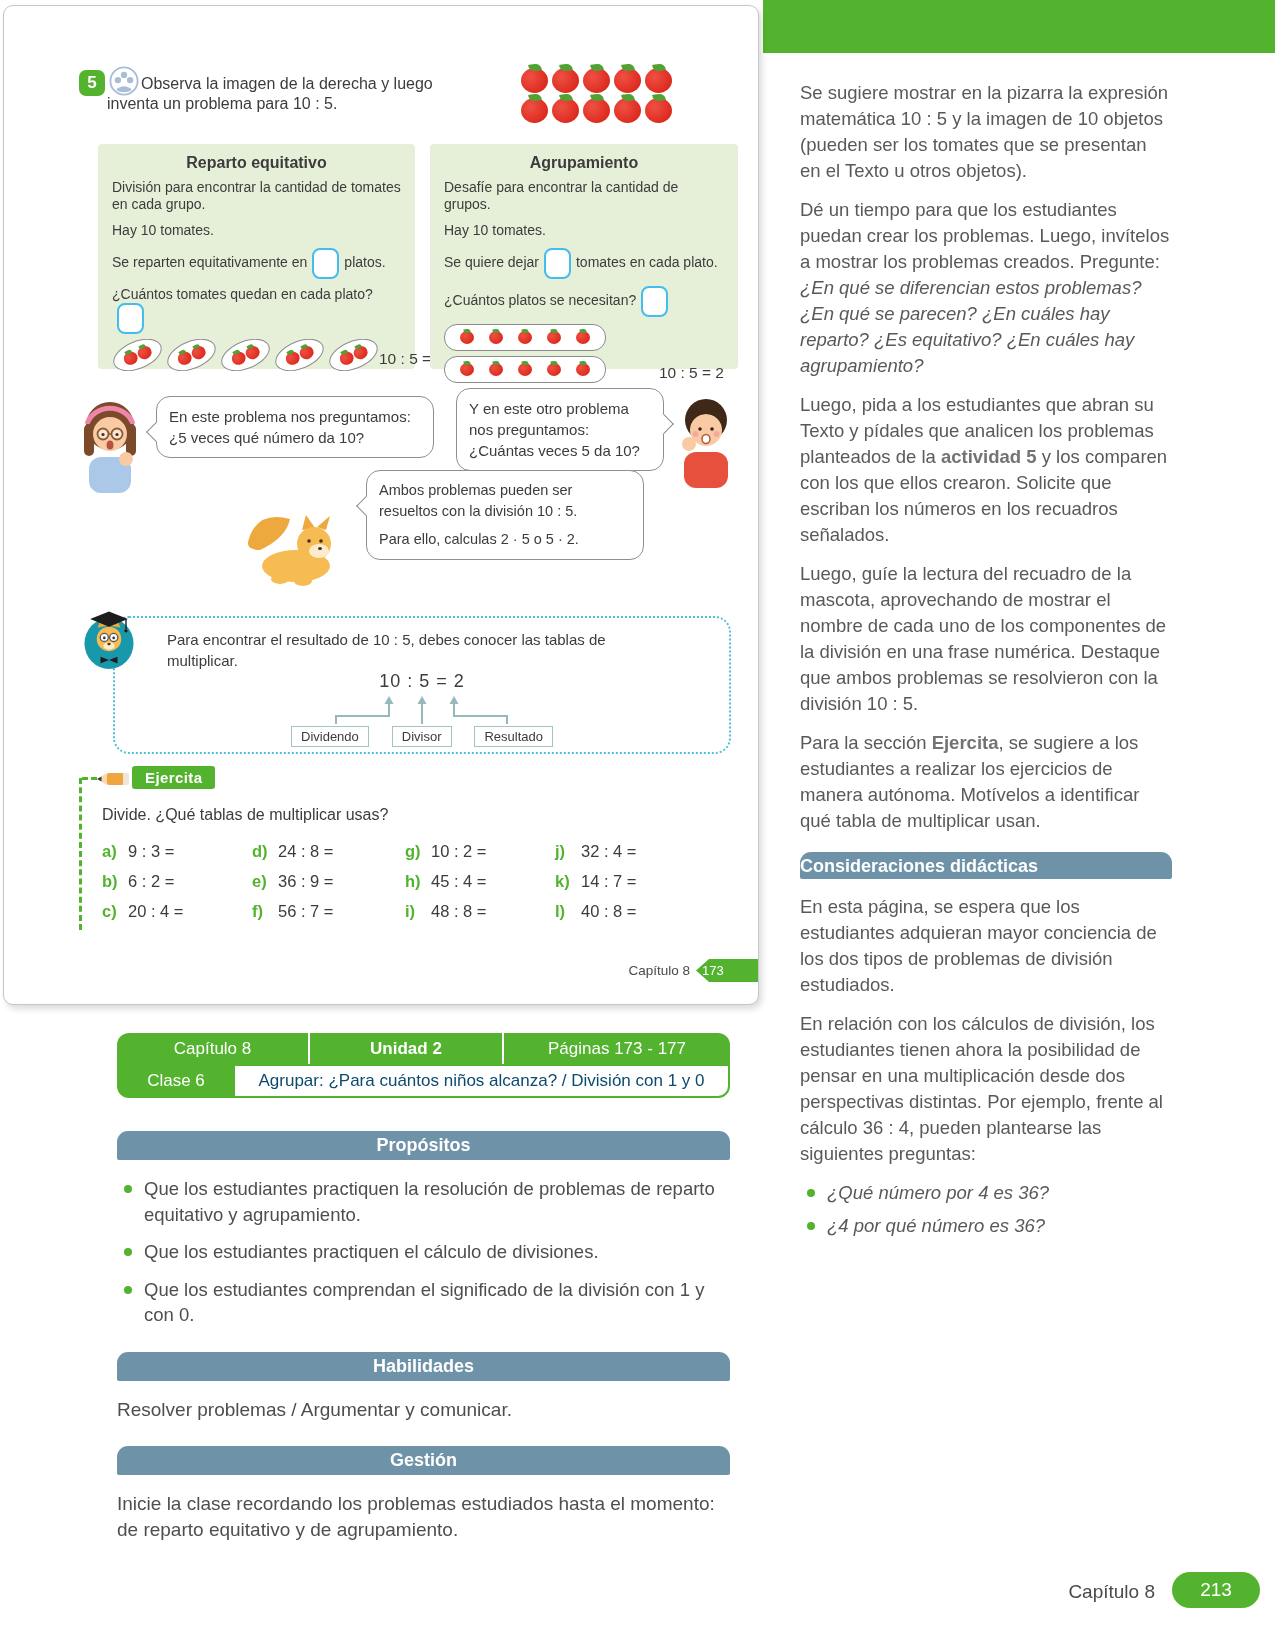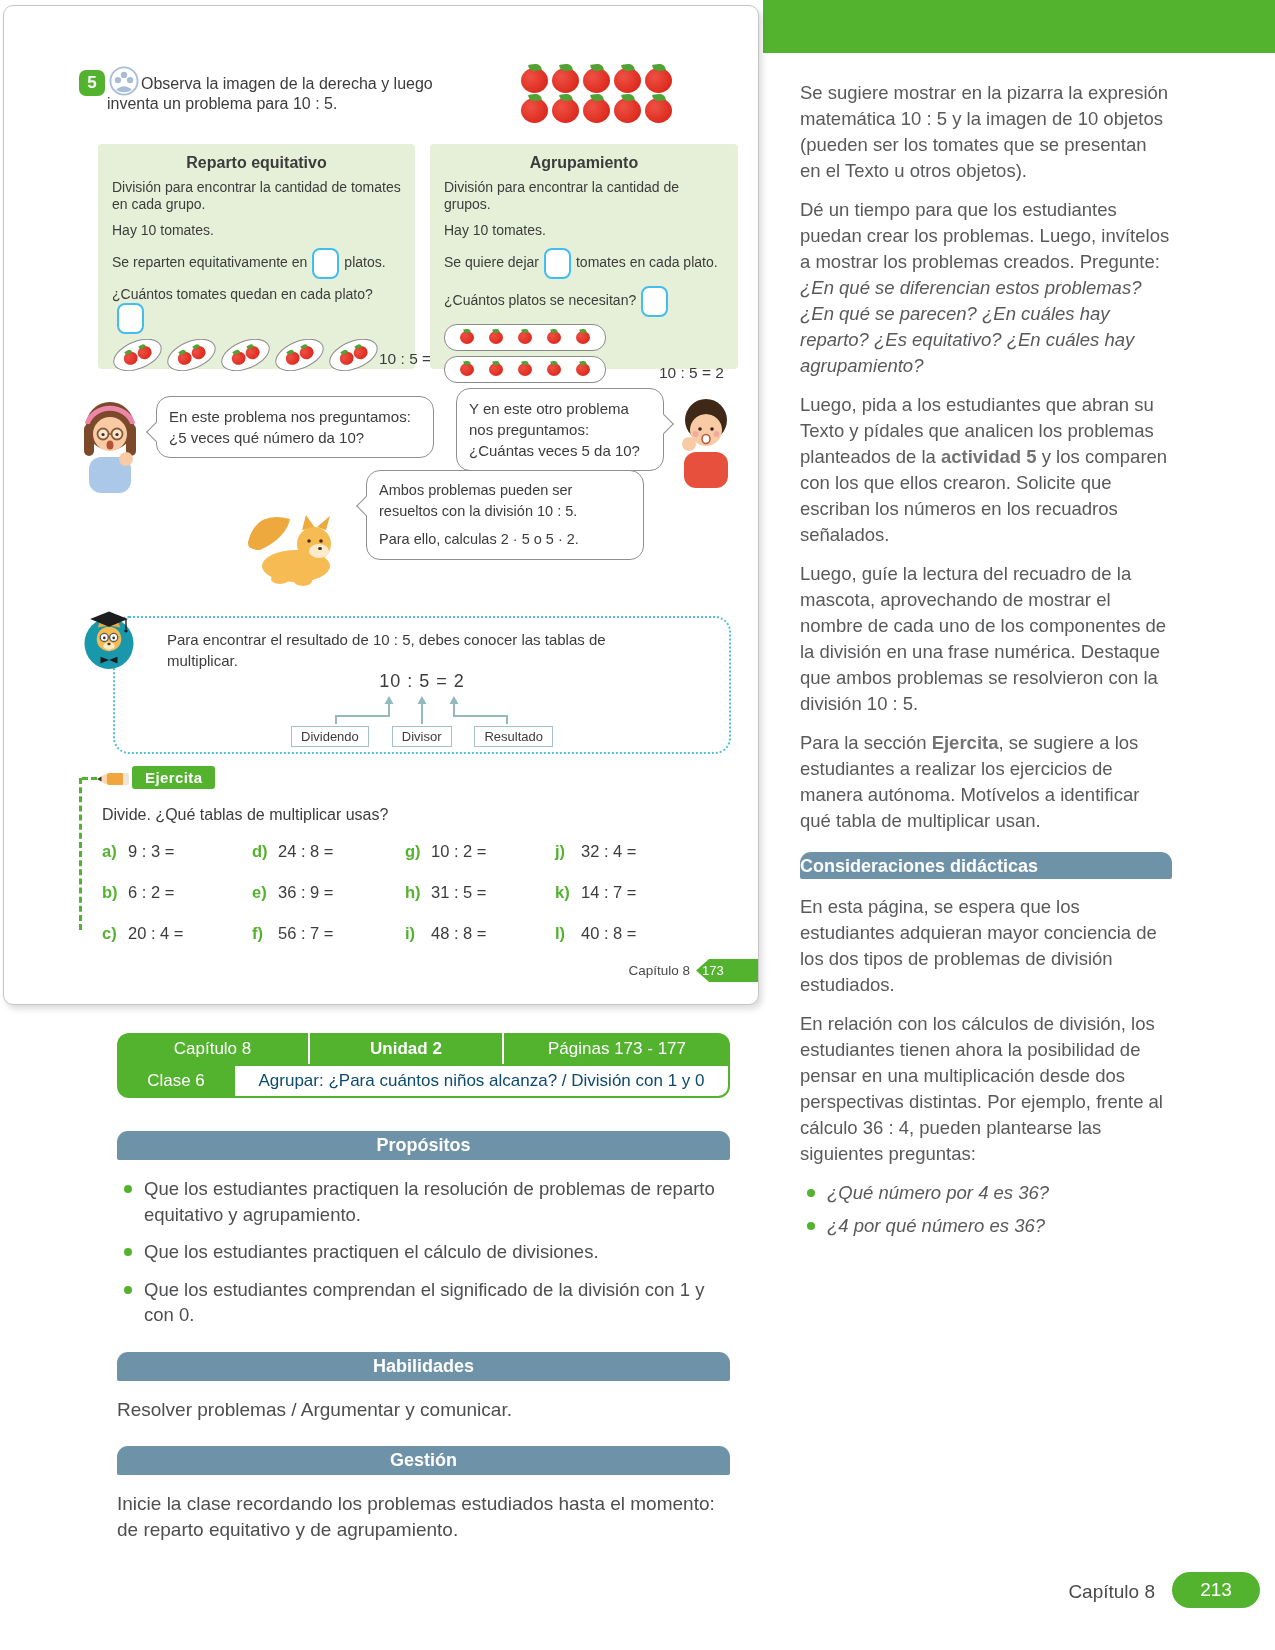--- a/index.html
+++ b/index.html
@@ -73,21 +73,21 @@
   .division-labels{display:flex;justify-content:space-between;margin-top:-2px;}
   .dlabel{border:1.5px solid #a3c3c7;background:#fff;font-size:13px;padding:2px 9px;color:#3c3c3c;}
 
   
   .ej-vline{left:75px;top:772px;height:152px;border-left:3px dashed #53b32e;}
   .ej-hdash{left:78px;top:771px;width:15px;border-top:3px dashed #53b32e;}
   .ej-pencil{left:92px;top:762px;}
   .ej-badge{left:128px;top:760px;background:#53b32e;color:#fff;font-weight:bold;font-size:15px;
     padding:3px 13px;border-radius:3px;letter-spacing:.4px;}
   .ej-instruction{left:98px;top:800px;font-size:16px;}
-  .ej-grid{left:98px;top:836px;width:610px;display:grid;grid-template-columns:150px 153px 150px 150px;row-gap:22px;}
+  .ej-grid{left:98px;top:836px;width:610px;display:grid;grid-template-columns:150px 153px 150px 150px;row-gap:11px;}
   .ej-cell{font-size:16.5px;white-space:nowrap;}
   .ej-letter{color:#53b32e;font-weight:bold;display:inline-block;width:26px;}
 
   .sp-footer-chapter{left:586px;top:957px;width:100px;text-align:right;font-size:13.5px;color:#4a4a4a;}
   .sp-footer-tab{left:692px;top:953px;width:62px;height:23px;background:#53b32e;color:#fff;
     font-size:13px;line-height:23px;
     clip-path:polygon(0 50%,13px 0,100% 0,100% 100%,13px 100%);padding-left:6px;box-sizing:border-box;}
 
   
   .left-col{left:117px;top:1033px;width:613px;}
@@ -200,21 +200,21 @@
             <span class="tomato sm"></span>
             <span class="tomato sm"></span>
           </span>
       </div>
       <span class="fig-eq">10 : 5 = 2</span>
     </div>
   </div>
 
   <div class="abs gbox box-agrup">
     <div class="title">Agrupamiento</div>
-    <p>División para encontrar la cantidad de grupos.</p>
+    <p>Desafíe para encontrar la cantidad de grupos.</p>
     <p>Hay 10 tomates.</p>
     <div class="row-line">
       <span>Se quiere dejar</span><span class="ansbox"></span><span>tomates en cada plato.</span>
     </div>
     <div class="row-line">
       <span>¿Cuántos platos se necesitan?</span><span class="ansbox"></span>
     </div>
     <div class="fig-row">
       <div class="trays">
         <span class="tray">
@@ -361,21 +361,21 @@
   <span class="abs ej-badge">Ejercita</span>
   <div class="abs ej-instruction">Divide. ¿Qué tablas de multiplicar usas?</div>
 
   <div class="abs ej-grid">
     <span class="ej-cell"><span class="ej-letter">a)</span><span>9 : 3 =</span></span>
     <span class="ej-cell"><span class="ej-letter">d)</span><span>24 : 8 =</span></span>
     <span class="ej-cell"><span class="ej-letter">g)</span><span>10 : 2 =</span></span>
     <span class="ej-cell"><span class="ej-letter">j)</span><span>32 : 4 =</span></span>
     <span class="ej-cell"><span class="ej-letter">b)</span><span>6 : 2 =</span></span>
     <span class="ej-cell"><span class="ej-letter">e)</span><span>36 : 9 =</span></span>
-    <span class="ej-cell"><span class="ej-letter">h)</span><span>31 : 5 =</span></span>
+    <span class="ej-cell"><span class="ej-letter">h)</span><span>45 : 4 =</span></span>
     <span class="ej-cell"><span class="ej-letter">k)</span><span>14 : 7 =</span></span>
     <span class="ej-cell"><span class="ej-letter">c)</span><span>20 : 4 =</span></span>
     <span class="ej-cell"><span class="ej-letter">f)</span><span>56 : 7 =</span></span>
     <span class="ej-cell"><span class="ej-letter">i)</span><span>48 : 8 =</span></span>
     <span class="ej-cell"><span class="ej-letter">l)</span><span>40 : 8 =</span></span>
   </div>
 
   <div class="abs sp-footer-chapter">Capítulo 8</div>
   <div class="abs sp-footer-tab">173</div>
 </div>

